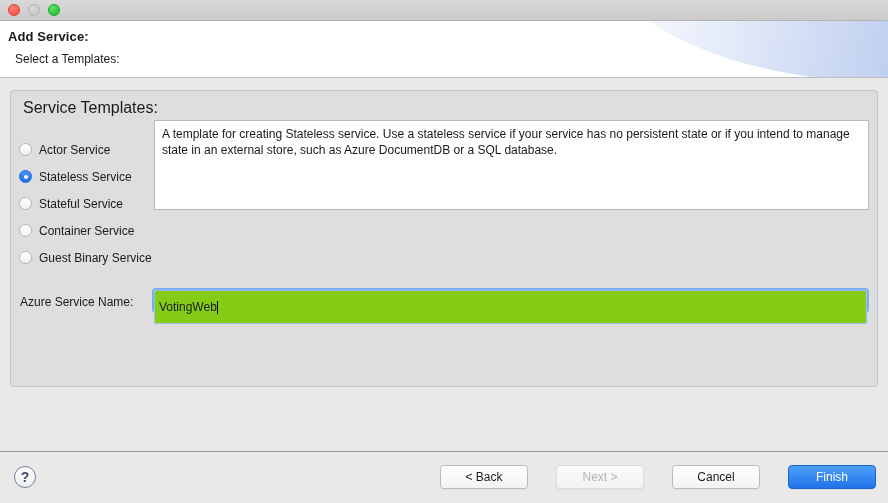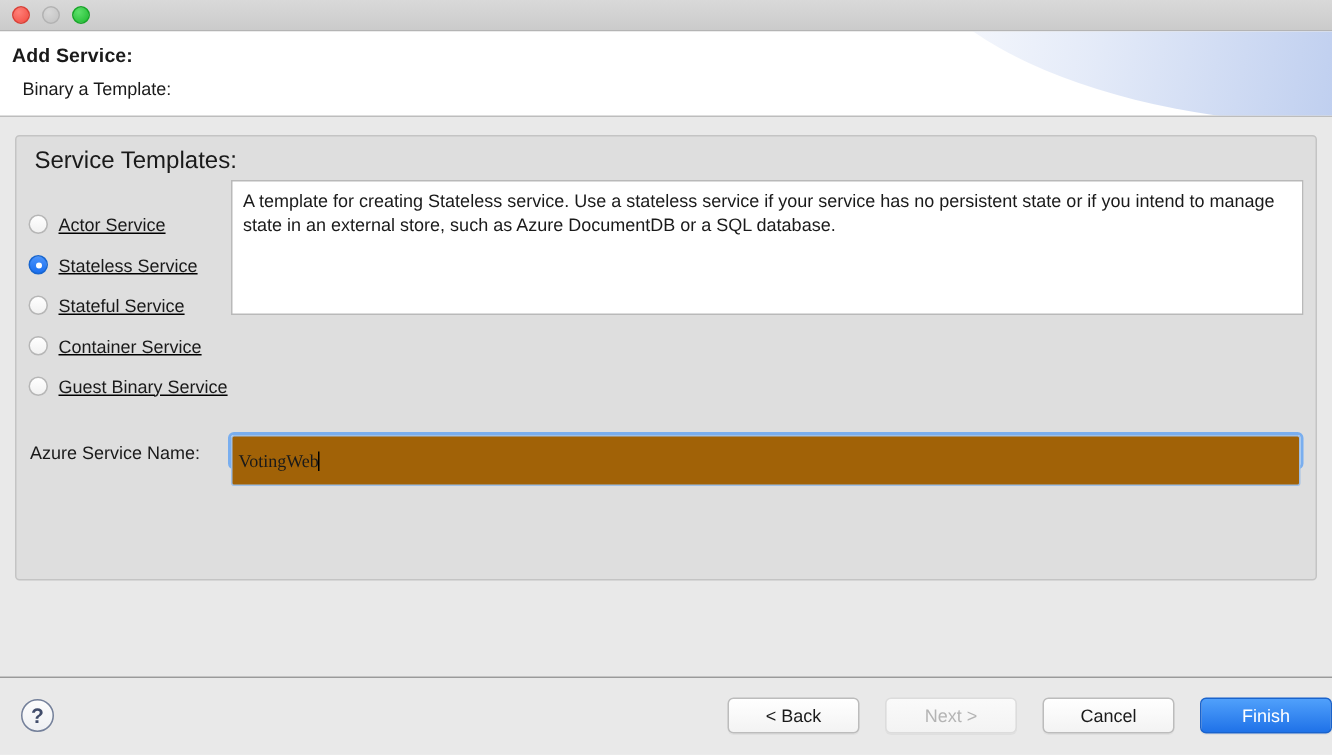--- a/index.html
+++ b/index.html
@@ -114,21 +114,20 @@
     top: 8px;
     font-size: 16px;
     color: #1a1a1a;
   }
 
   .radio-list {
     position: absolute;
     left: 8px;
     top: 45px;
     width: 140px;
-    text-decoration: underline;
   }
   .radio-row {
     display: flex;
     align-items: center;
     height: 27px;
     cursor: default;
   }
   .radio-mark {
     width: 13px;
     height: 13px;
@@ -205,22 +204,22 @@
     border: 2px solid #79aeef;
     background: #ffffff;
     padding: 0;
   }
   .name-field {
     width: 100%;
     height: 100%;
     border: 1px solid #9fbfe6;
     border-radius: 2px;
     box-sizing: border-box;
-    background: #a16207;
-    font-family: Liberation Serif, serif;
+    background: #84cc16;
+    font-family: Liberation Sans, sans-serif;
     font-size: 12px;
     color: #1a1a1a;
     padding: 16px 4px;
     outline: none;
     display: flex;
     align-items: center;
   }
   .name-value {
     position: relative;
     display: inline-block;
@@ -257,24 +256,24 @@
     font-size: 14px;
     font-weight: bold;
     display: flex;
     align-items: center;
     justify-content: center;
     box-sizing: border-box;
     cursor: default;
   }
   .btn-row {
     position: absolute;
-    right: 0;
+    right: 12px;
     top: 13px;
     display: flex;
-    gap: 17px;
+    gap: 28px;
   }
   .btn {
     width: 88px;
     height: 24px;
     border-radius: 4px;
     border: 1px solid #bcbcbc;
     background: linear-gradient(#ffffff, #f3f3f3);
     font-family: "Liberation Sans", sans-serif;
     font-size: 12px;
     color: #1a1a1a;
@@ -305,21 +304,21 @@
     <div class="traffic">
       <div class="dot close"></div>
       <div class="dot min"></div>
       <div class="dot max"></div>
     </div>
   </div>
 
   <div class="header">
     <div class="header-swoosh"></div>
     <div class="header-title">Add Service:</div>
-    <div class="header-subtitle">Binary a Template:</div>
+    <div class="header-subtitle">Select a Templates:</div>
   </div>
 
   <div class="body">
     <div class="panel">
 
       <div class="panel-title">Service Templates:</div>
 
       <div class="radio-list">
         <div class="radio-row">
           <span class="radio-mark"></span>

